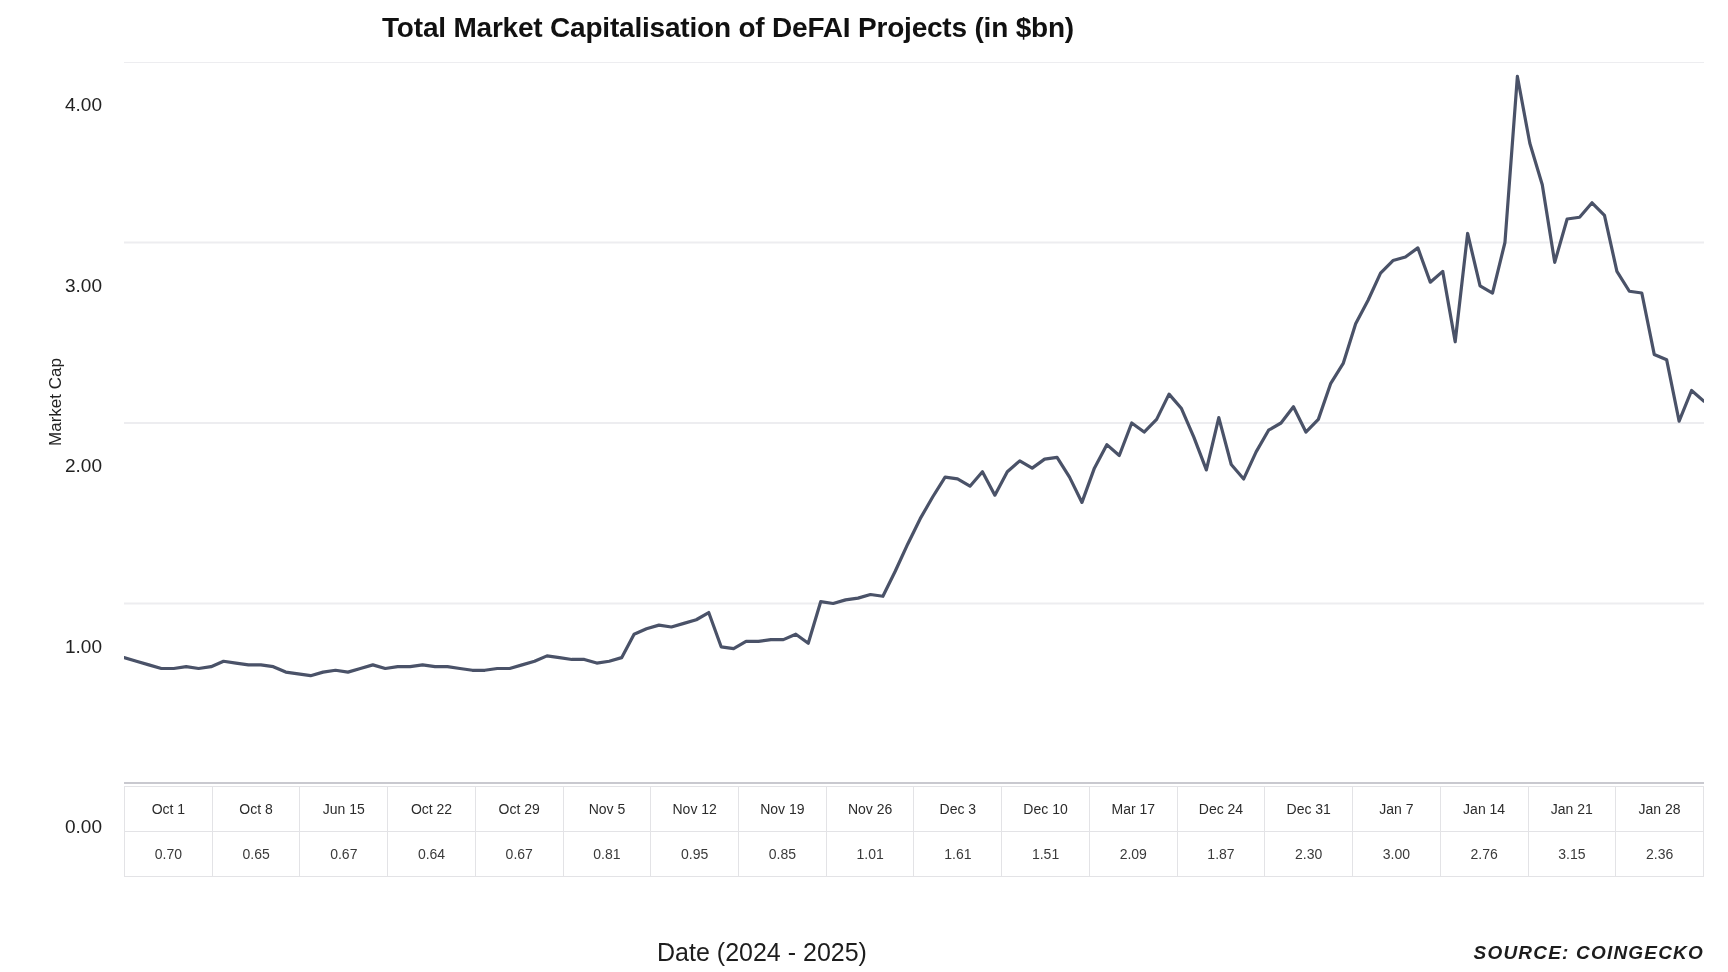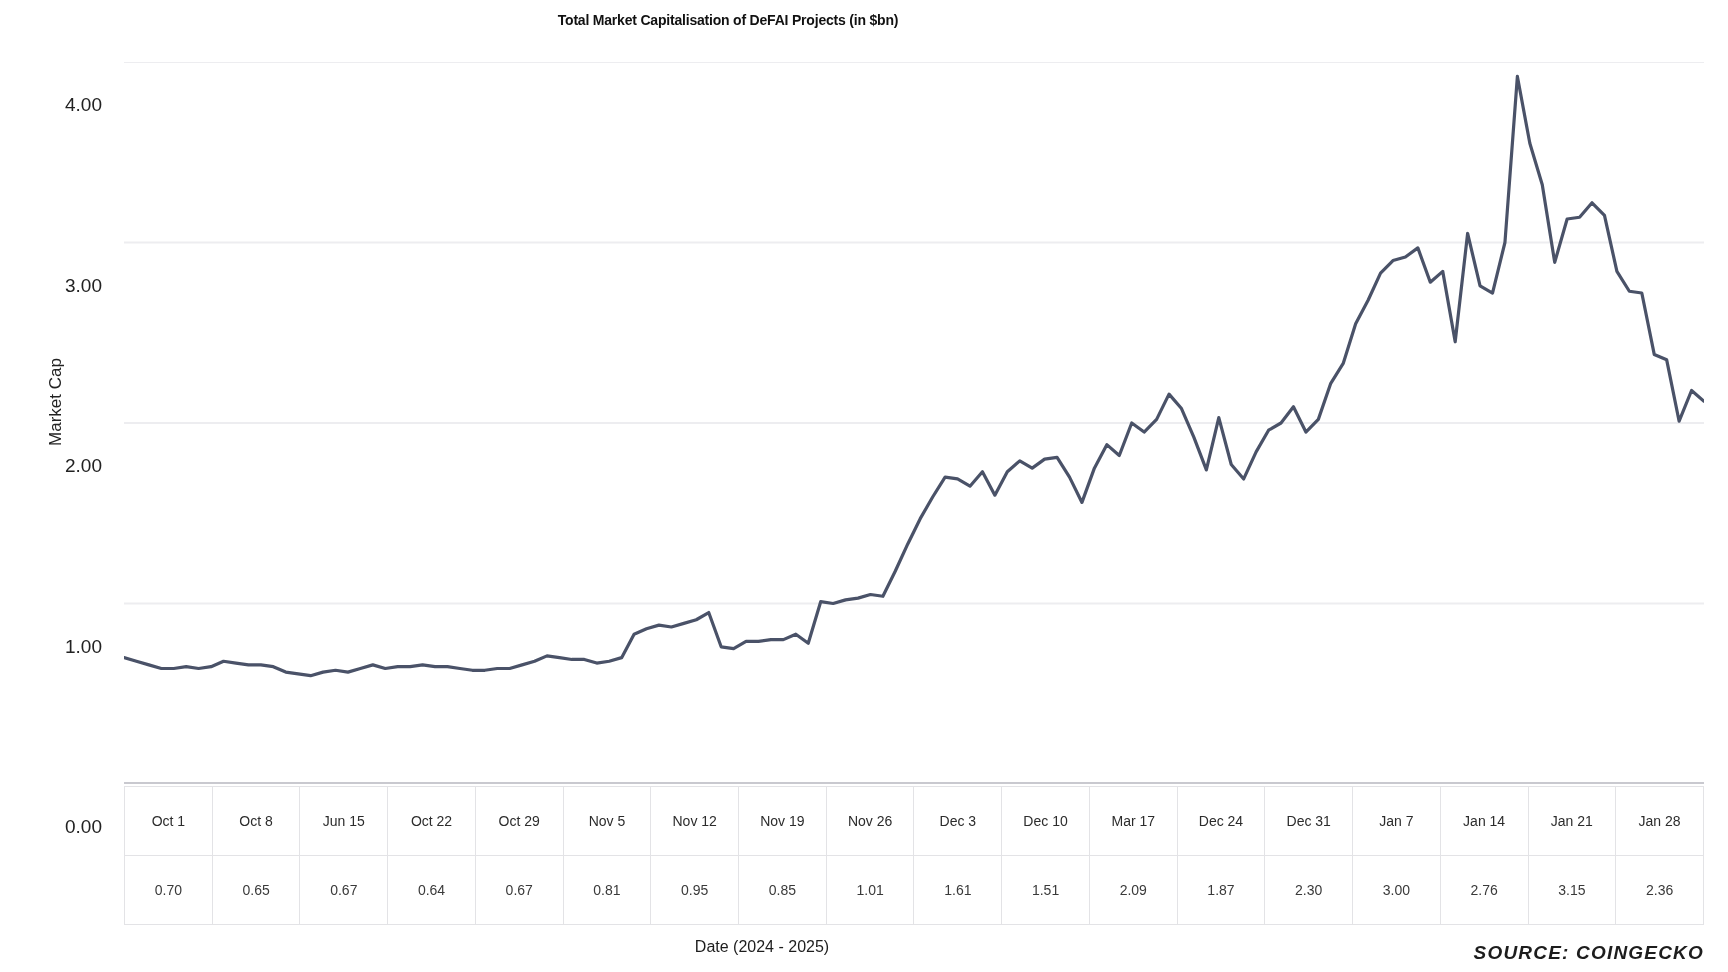--- a/index.html
+++ b/index.html
@@ -23,21 +23,21 @@
     height: 972px;
   }
 
   
   .chart-title {
     position: absolute;
     top: 12px;
     left: 0;
     width: 1456px;
     text-align: center;
-    font-size: 14px;
+    font-size: 28px;
     font-weight: bold;
     letter-spacing: -0.2px;
     color: #111111;
   }
 
   
   .plot-wrap {
     position: absolute;
     left: 124px;
     top: 62px;
@@ -87,37 +87,37 @@
     border-collapse: collapse;
     table-layout: fixed;
   }
   .data-table td {
     border: 1px solid #e3e3e6;
     height: 44px;
     text-align: center;
     vertical-align: middle;
     font-size: 14px;
     color: #3a3a3a;
-    padding: 12px;
+    padding: 0;
   }
   .data-table tr.row-dates td {
     color: #2c2c2c;
   }
   .data-table tr.row-values td {
     color: #3a3a3a;
   }
 
   
   .x-axis-label {
     position: absolute;
     left: 0;
     top: 938px;
     width: 1524px;
     text-align: center;
-    font-size: 16px;
+    font-size: 25px;
     color: #1d1d1d;
   }
   .source-note {
     position: absolute;
     right: 24px;
     top: 942px;
     font-size: 19px;
     font-style: italic;
     letter-spacing: 1.2px;
     color: #1d1d1d;

